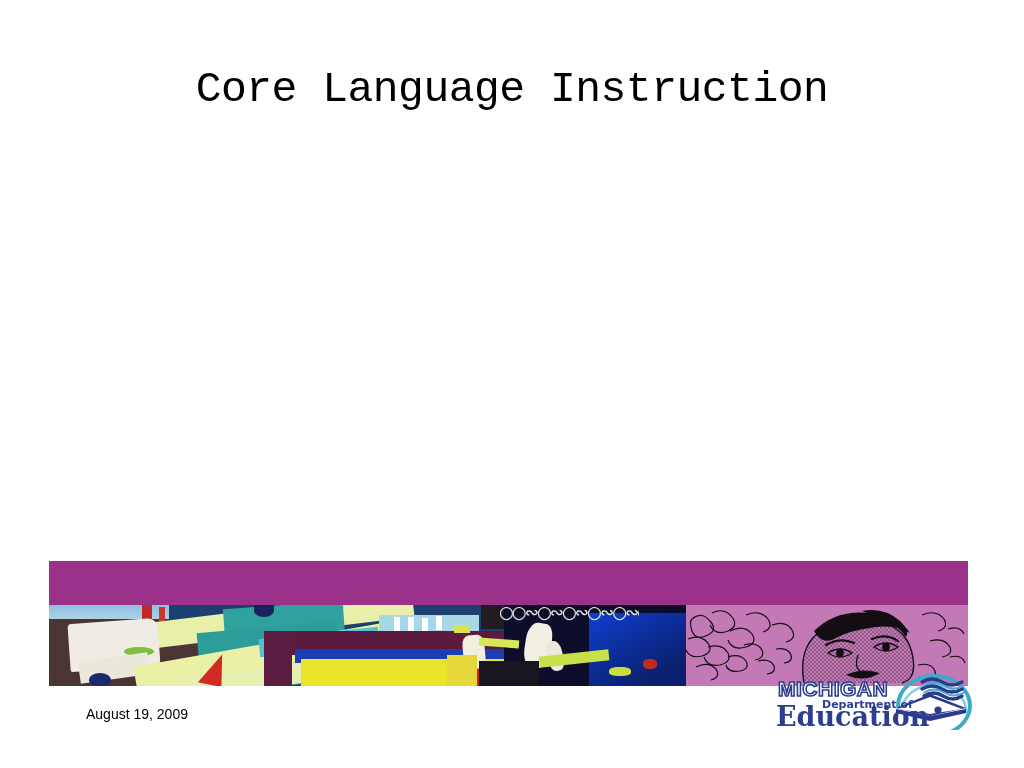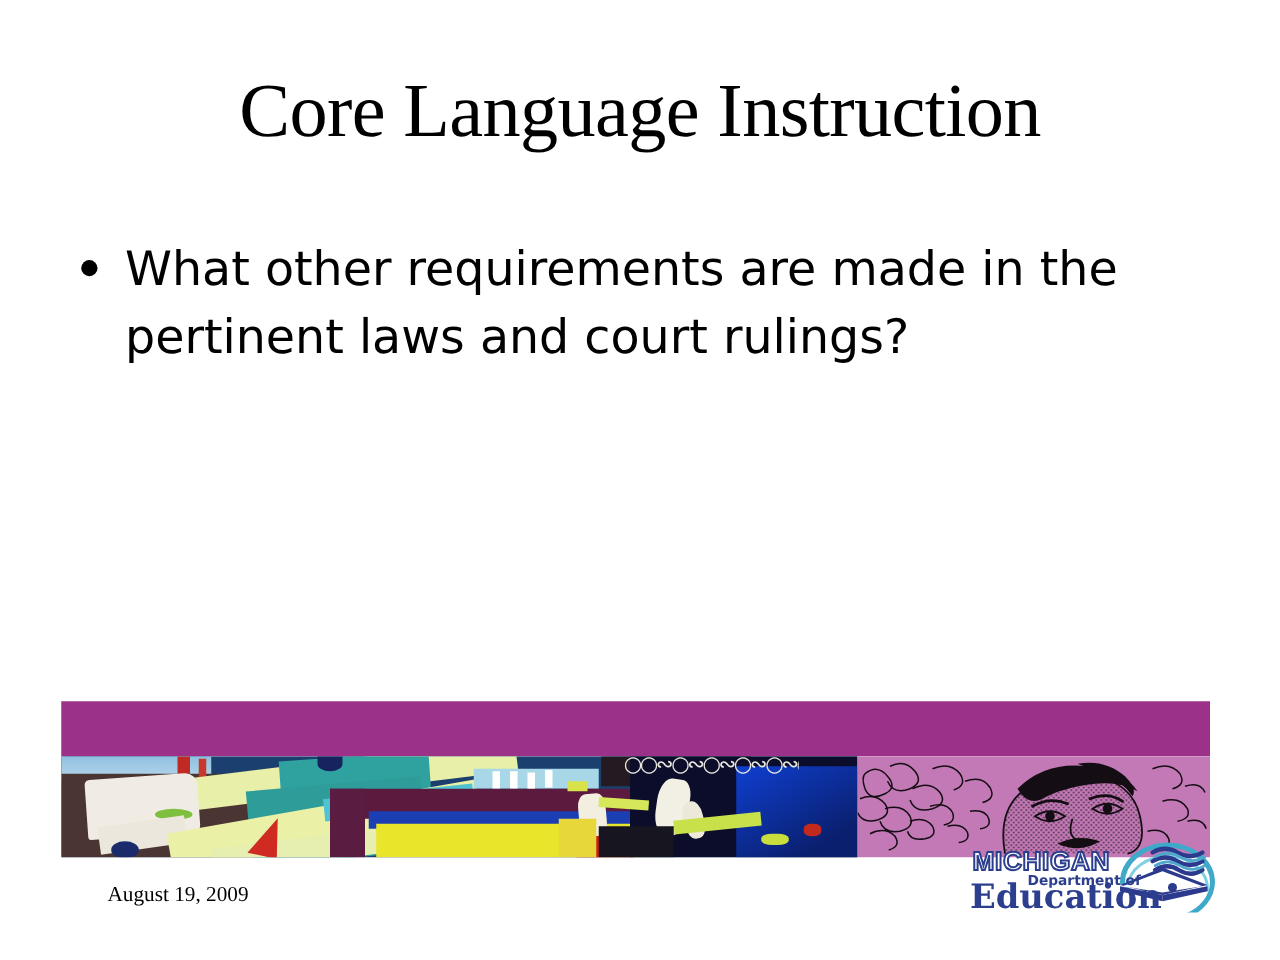--- a/index.html
+++ b/index.html
@@ -23,22 +23,22 @@
     background: #ffffff;
   }
 
   
   .slide-title {
     position: absolute;
     left: 60px;
     top: 52px;
     width: 904px;
     text-align: center;
-    font-family: Liberation Serif, serif;
-    font-size: 61px;
+    font-family: Liberation Mono, monospace;
+    font-size: 43px;
     line-height: 76px;
     font-weight: 400;
     color: #000000;
     letter-spacing: -0.5px;
     white-space: nowrap;
   }
 
   
   .body-block {
     position: absolute;
@@ -303,47 +303,41 @@
     left: 0; top: 0;
     width: 282px;
     height: 81px;
   }
 
   
   .date-text {
     position: absolute;
     left: 86px;
     top: 706px;
-    font-family: Liberation Serif, serif;
-    font-size: 17px;
+    font-family: Liberation Sans, sans-serif;
+    font-size: 14px;
     color: #000000;
   }
 
   .logo {
     position: absolute;
     left: 770px;
     top: 664px;
     width: 240px;
     height: 66px;
   }
   .logo-svg { width: 240px; height: 66px; display: block; }
 </style>
 </head>
 <body>
 
 <div class="slide">
 
   <div class="slide-title">Core Language Instruction</div>
 
-  <div class="body-block">
-    <div class="bullet-row">
-      <span class="bullet-dot"></span>
-      <span class="bullet-text">What other requirements are made in the pertinent laws and court rulings?</span>
-    </div>
-  </div>
 
   <div class="band">
 
     <div class="band-top-strip"></div>
 
     <div class="band-lower">
 
       <div class="painting">
         <div class="pt pt-sky"></div>
         <div class="pt pt-darkbrown"></div>

